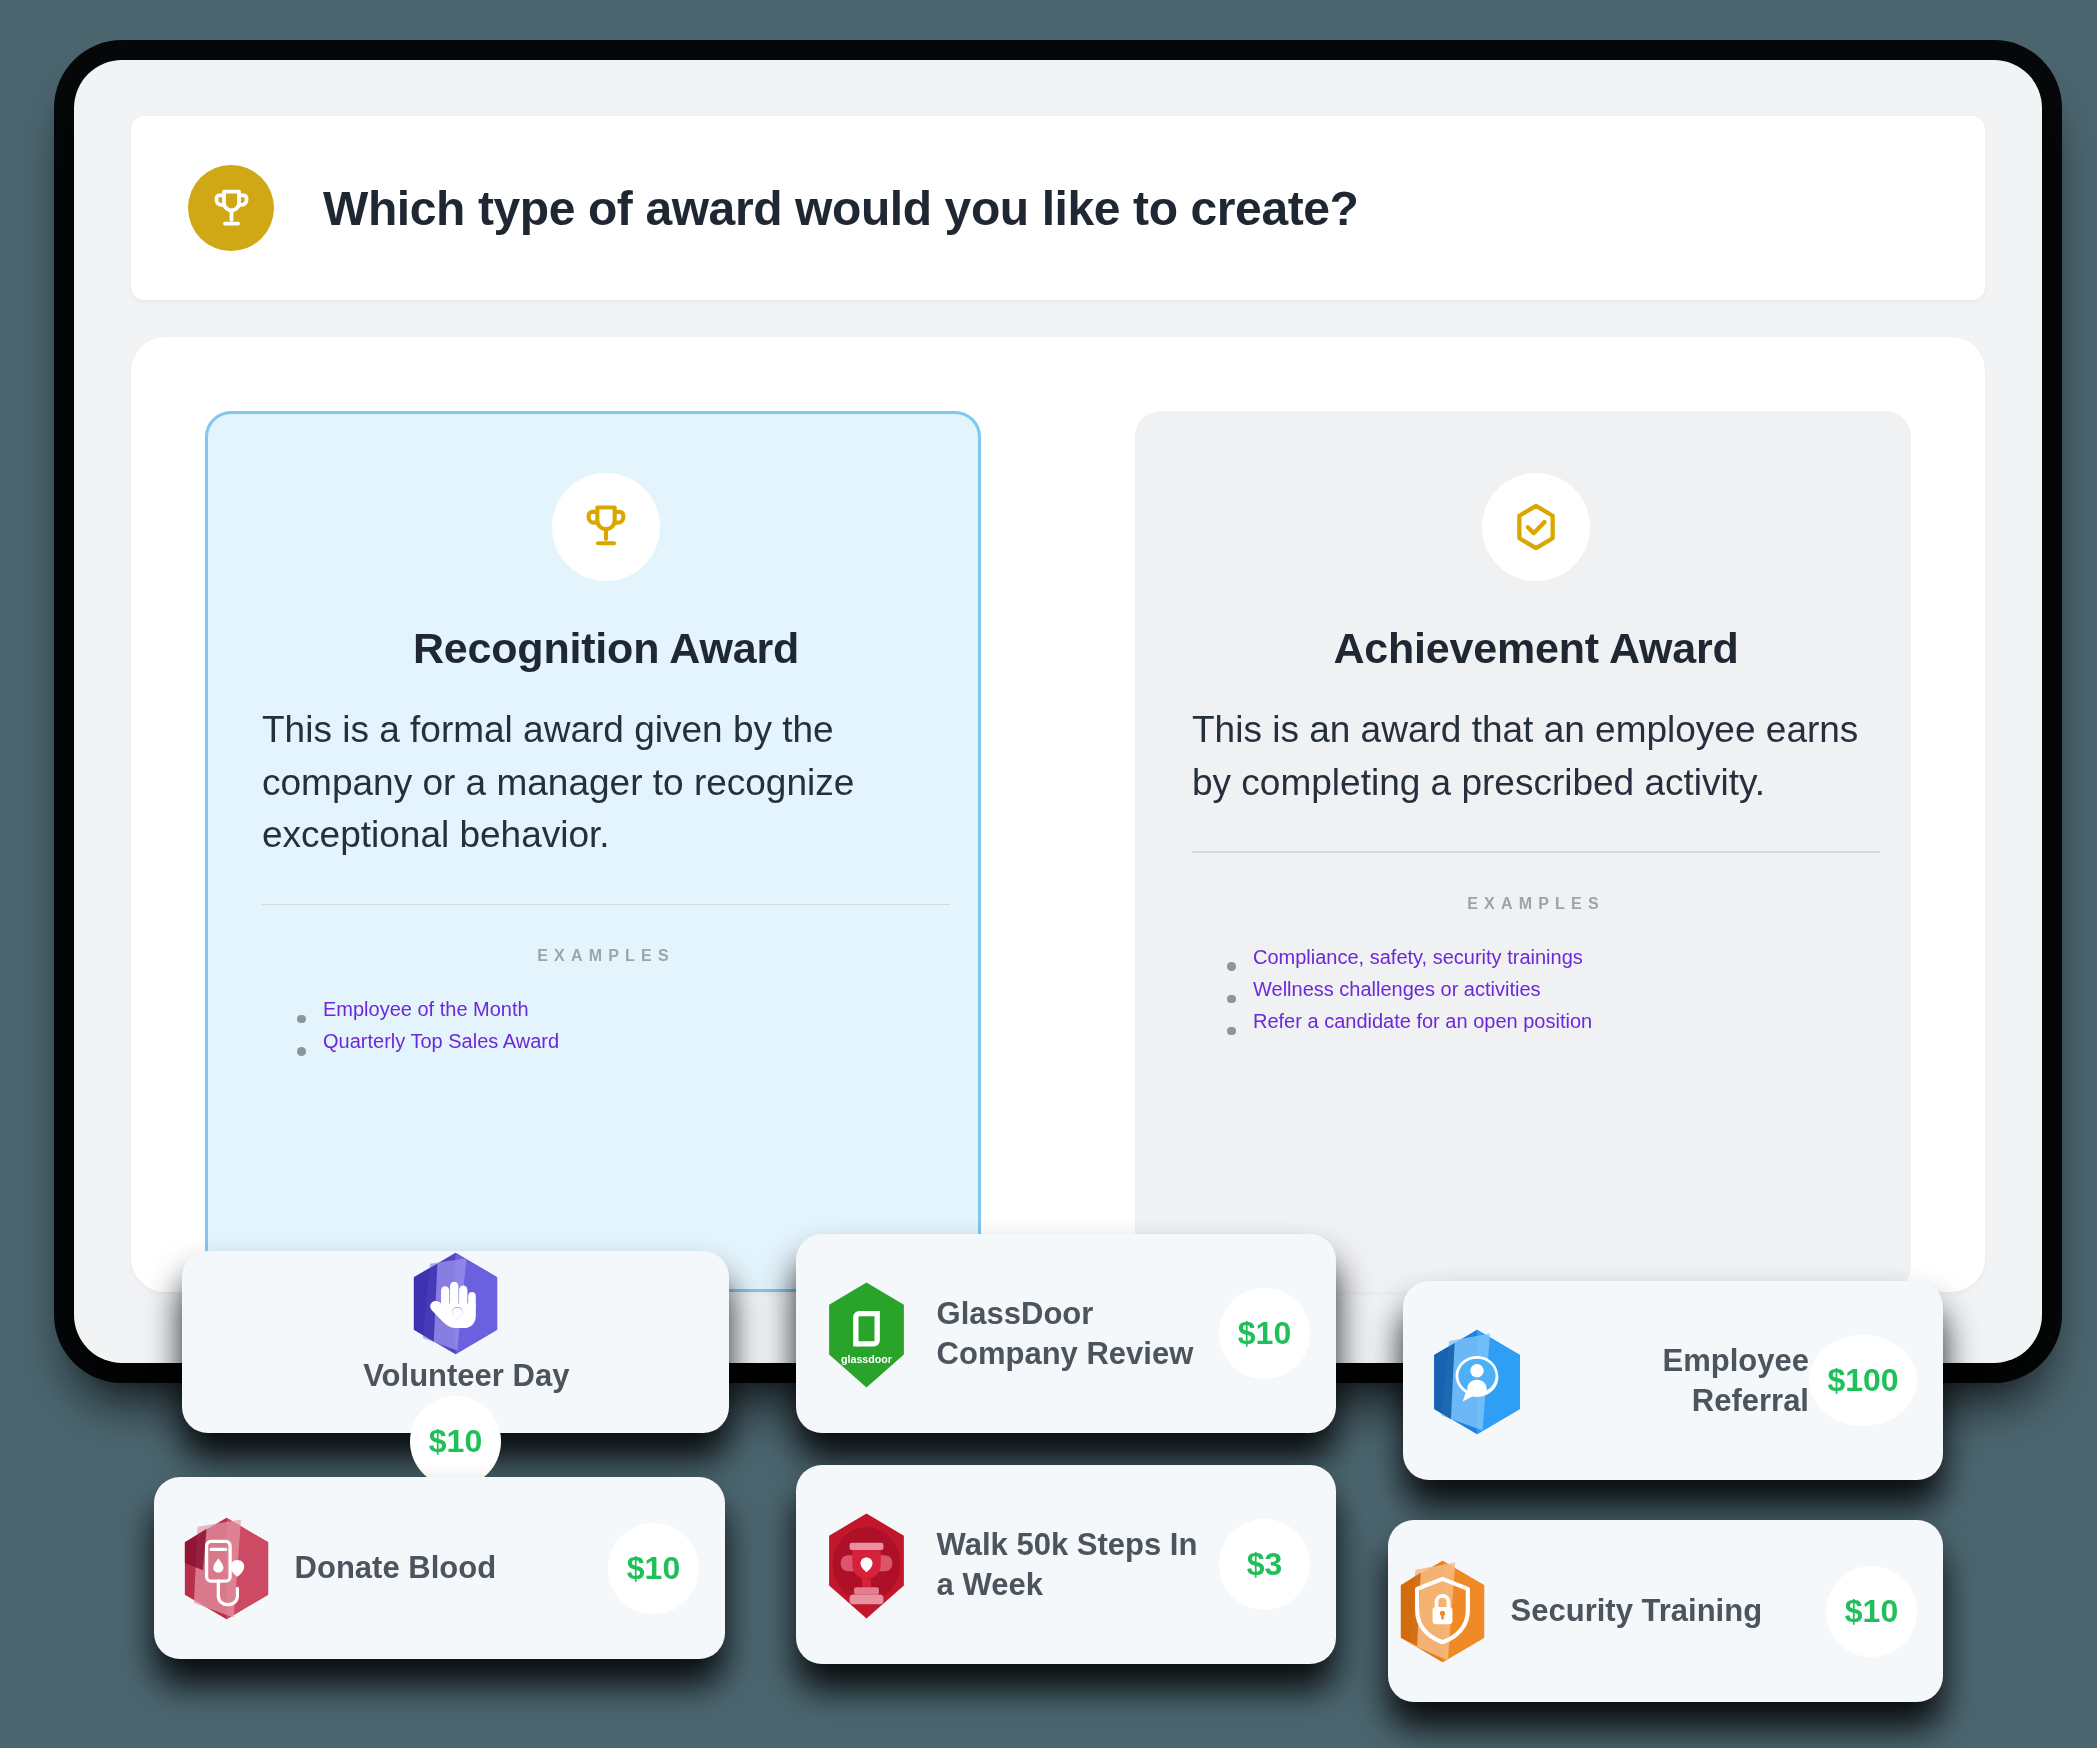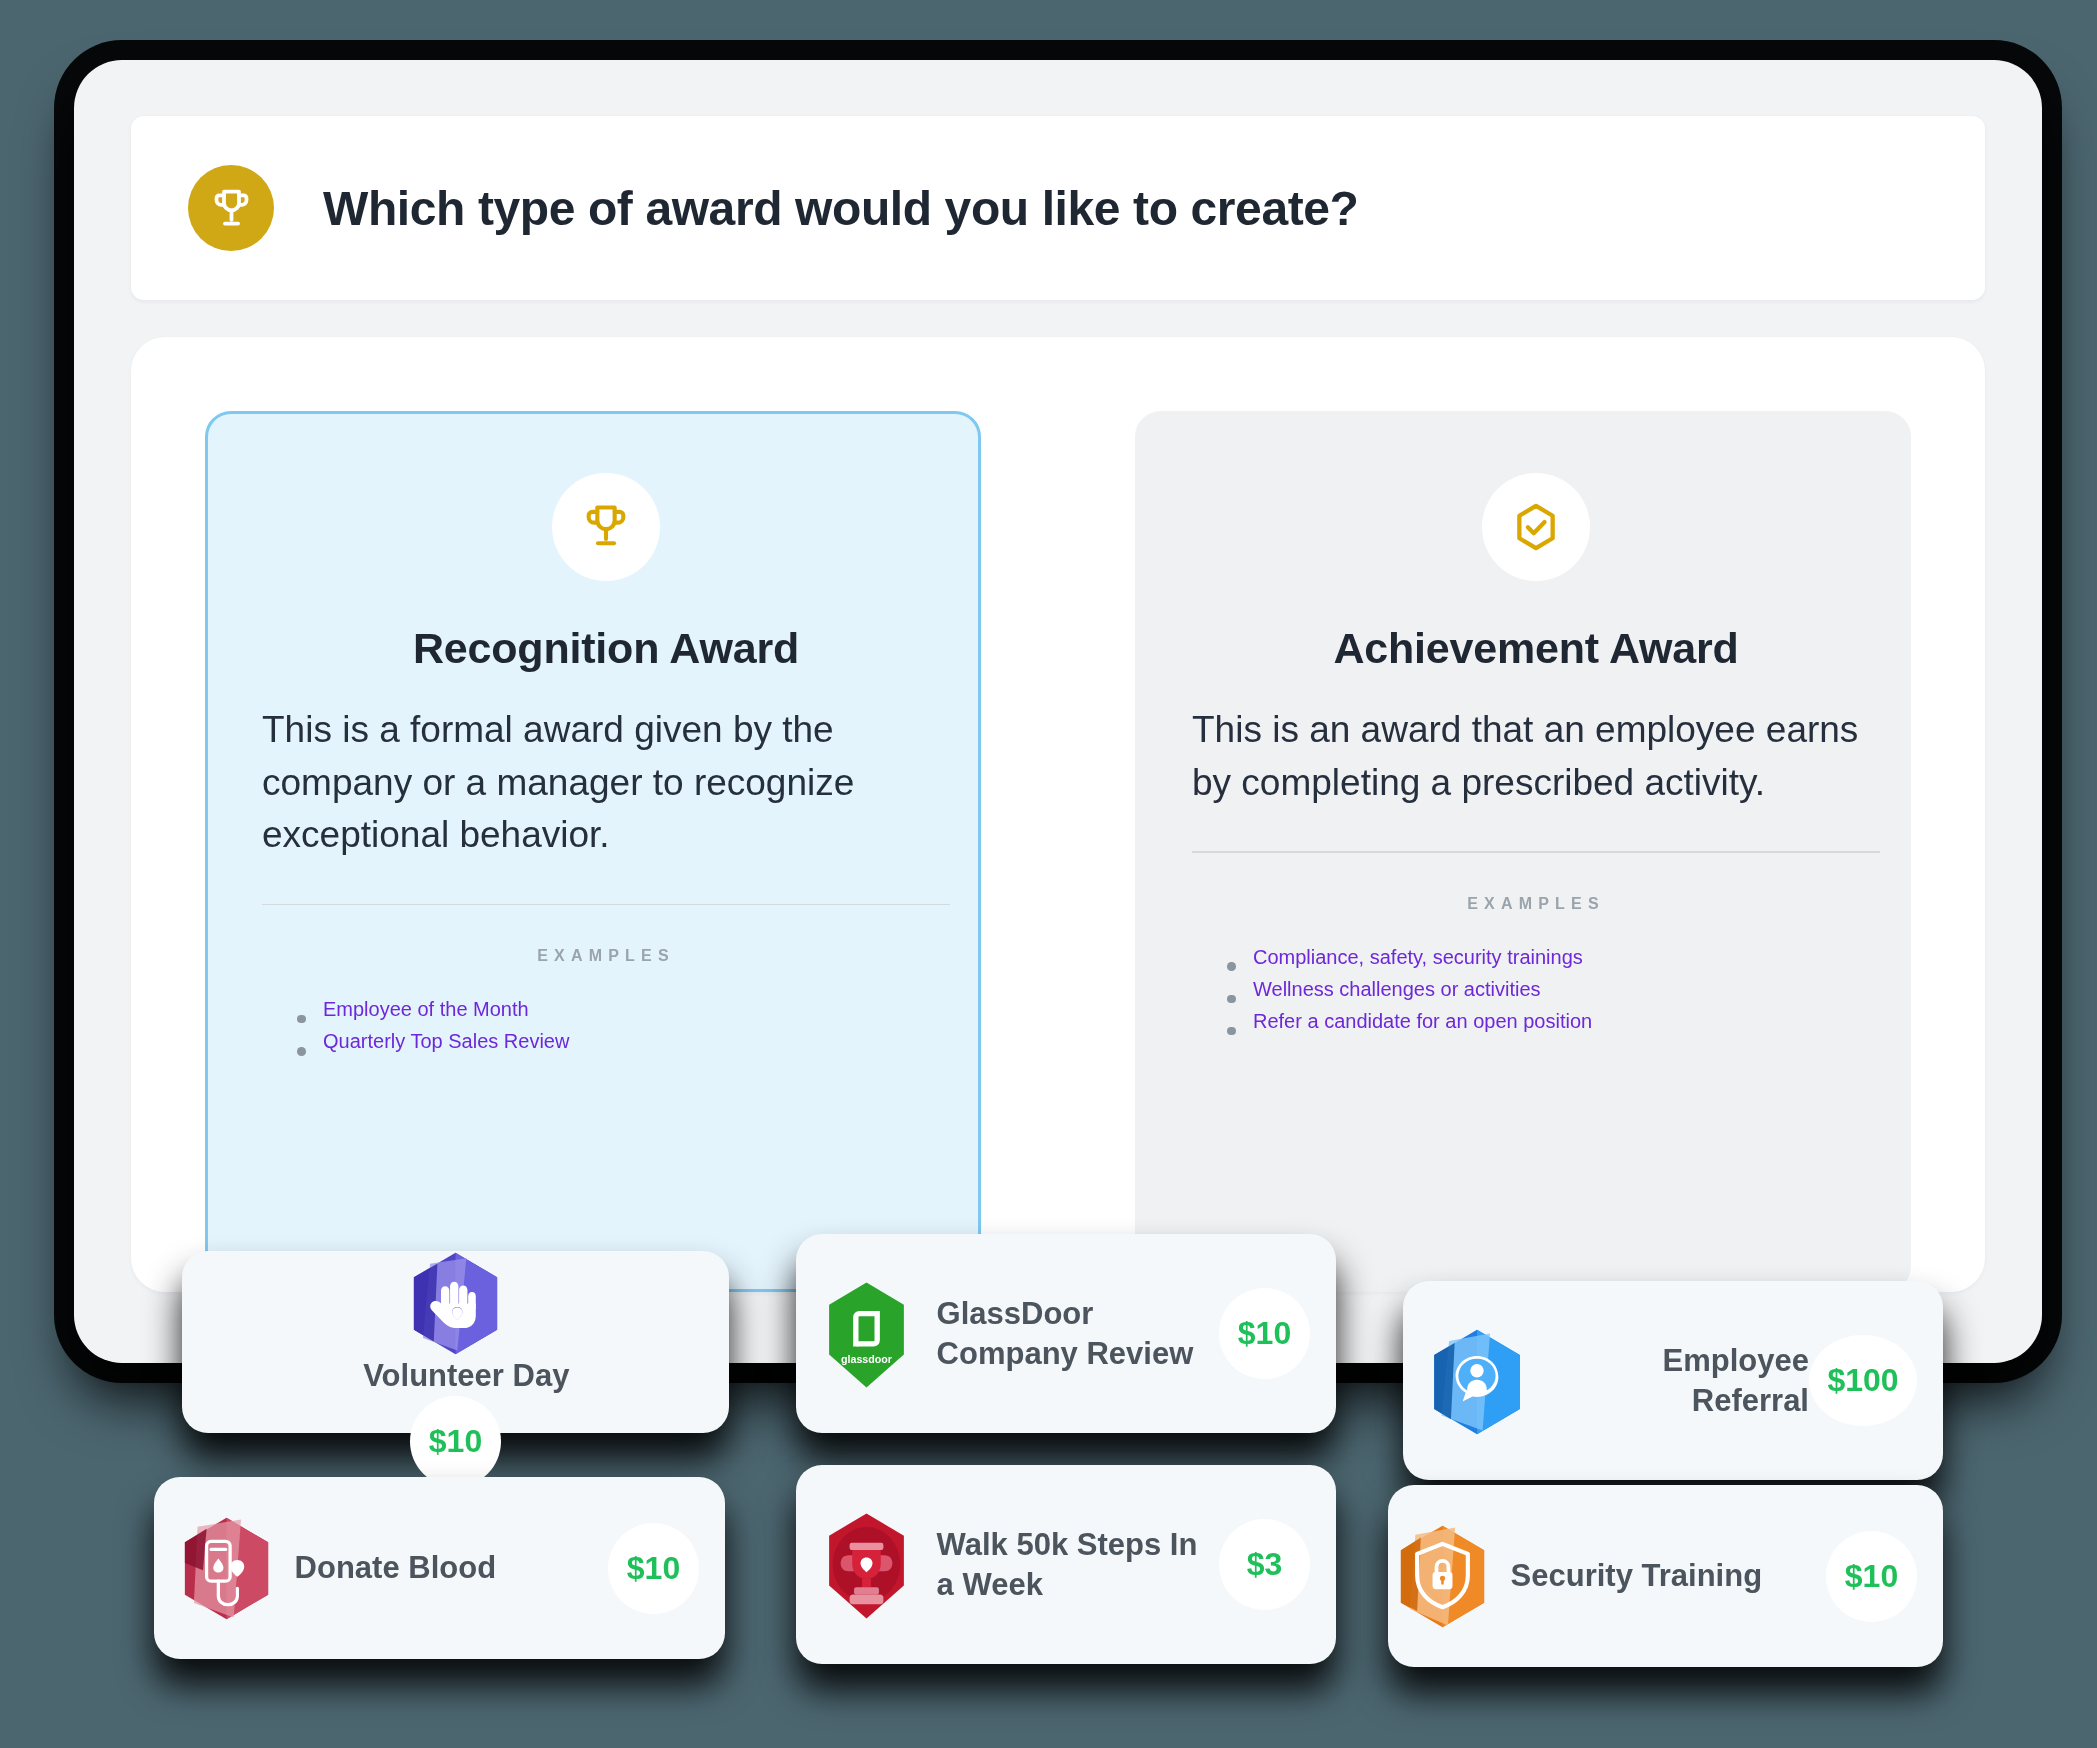--- a/index.html
+++ b/index.html
@@ -198,21 +198,21 @@
     gap: 10.8px;
   }
   .gift-icon { opacity: 0.55; }
 
   
   #card-volunteer   { left: 182px;  top: 1251px; width: 547px;  height: 182px; flex-direction: column; }
   #card-glassdoor   { left: 796px; top: 1234px; width: 540px;  height: 199px; }
   #card-referral    { left: 1403px; top: 1281px; width: 540px;  height: 199px; text-align: right; }
   #card-blood       { left: 154px;  top: 1477px; width: 571px;  height: 182px; }
   #card-walk        { left: 796px; top: 1465px; width: 540px;  height: 199px; }
-  #card-security    { left: 1388px; top: 1485px; width: 555px;  height: 182px; padding-left: 8px; }
+  #card-security    { left: 1388px; top: 1520px; width: 555px;  height: 182px; padding-left: 8px; }
 </style>
 </head>
 <body>
 
 <div id="app-shell">
 
   <div id="header-card">
     <div id="header-icon-circle">
       <svg width="45" height="45" viewBox="0 0 24 24" fill="none" stroke="#ffffff" stroke-width="2" stroke-linecap="round" stroke-linejoin="round">
         <path d="M8 3h8v6a4 4 0 0 1-8 0V3z"></path>
@@ -236,21 +236,21 @@
           <path d="M12 13v4.5"></path>
           <path d="M8.3 19.5h7.4"></path>
         </svg>
       </div>
       <div class="award-title">Recognition Award</div>
       <div class="award-desc">This is a formal award given by the company or a manager to recognize exceptional behavior.</div>
       <div class="award-divider"></div>
       <div class="examples-label">EXAMPLES</div>
       <ul class="examples-list">
         <li>Employee of the Month</li>
-        <li>Quarterly Top Sales Review</li>
+        <li>Quarterly Top Sales Award</li>
       </ul>
     </div>
 
     <div class="award-card unselected">
       <div class="award-icon-badge">
         <svg width="54" height="54" viewBox="0 0 24 24" fill="none" stroke="#d9a700" stroke-width="1.9" stroke-linecap="round" stroke-linejoin="round">
           <path d="M12 2.6 19.4 7v10L12 21.4 4.6 17V7L12 2.6z"></path>
           <path d="M8.4 12.1l2.6 2.7 4.8-5"></path>
         </svg>
       </div>

